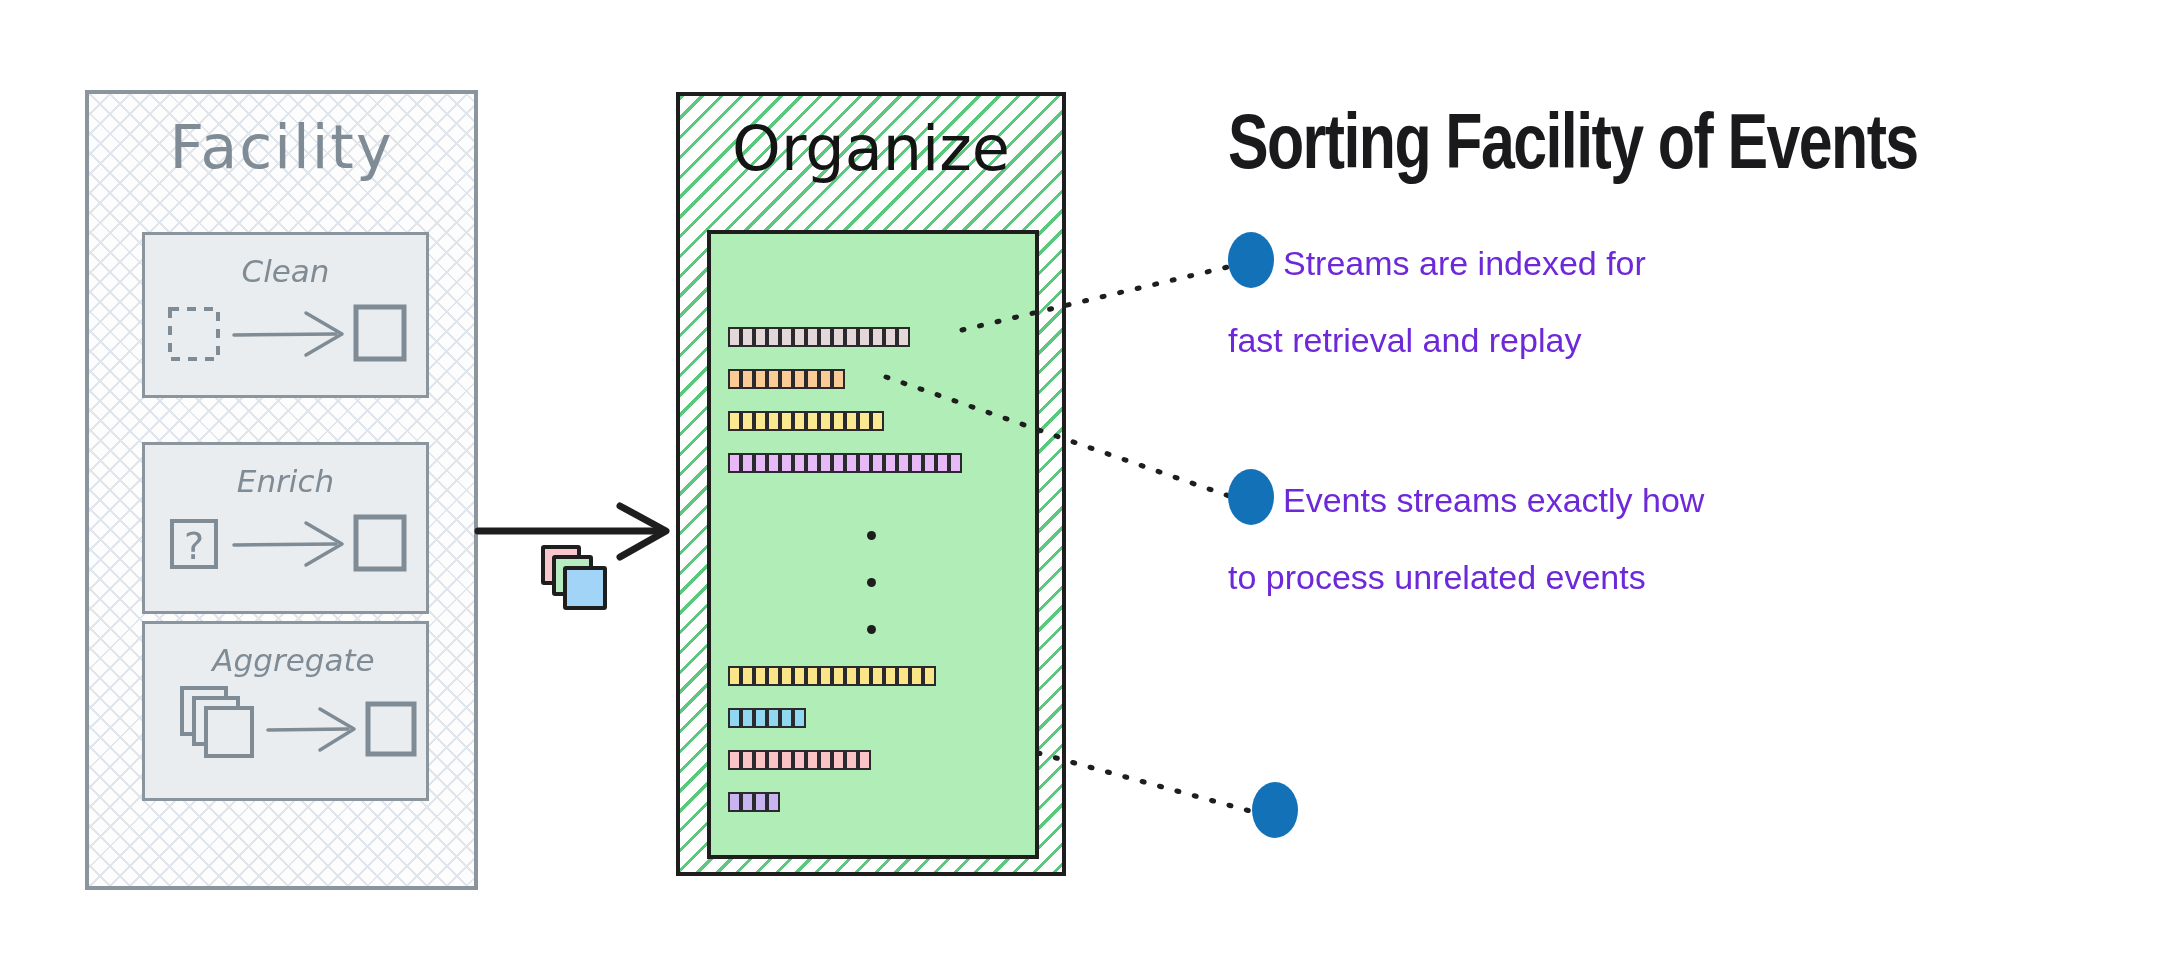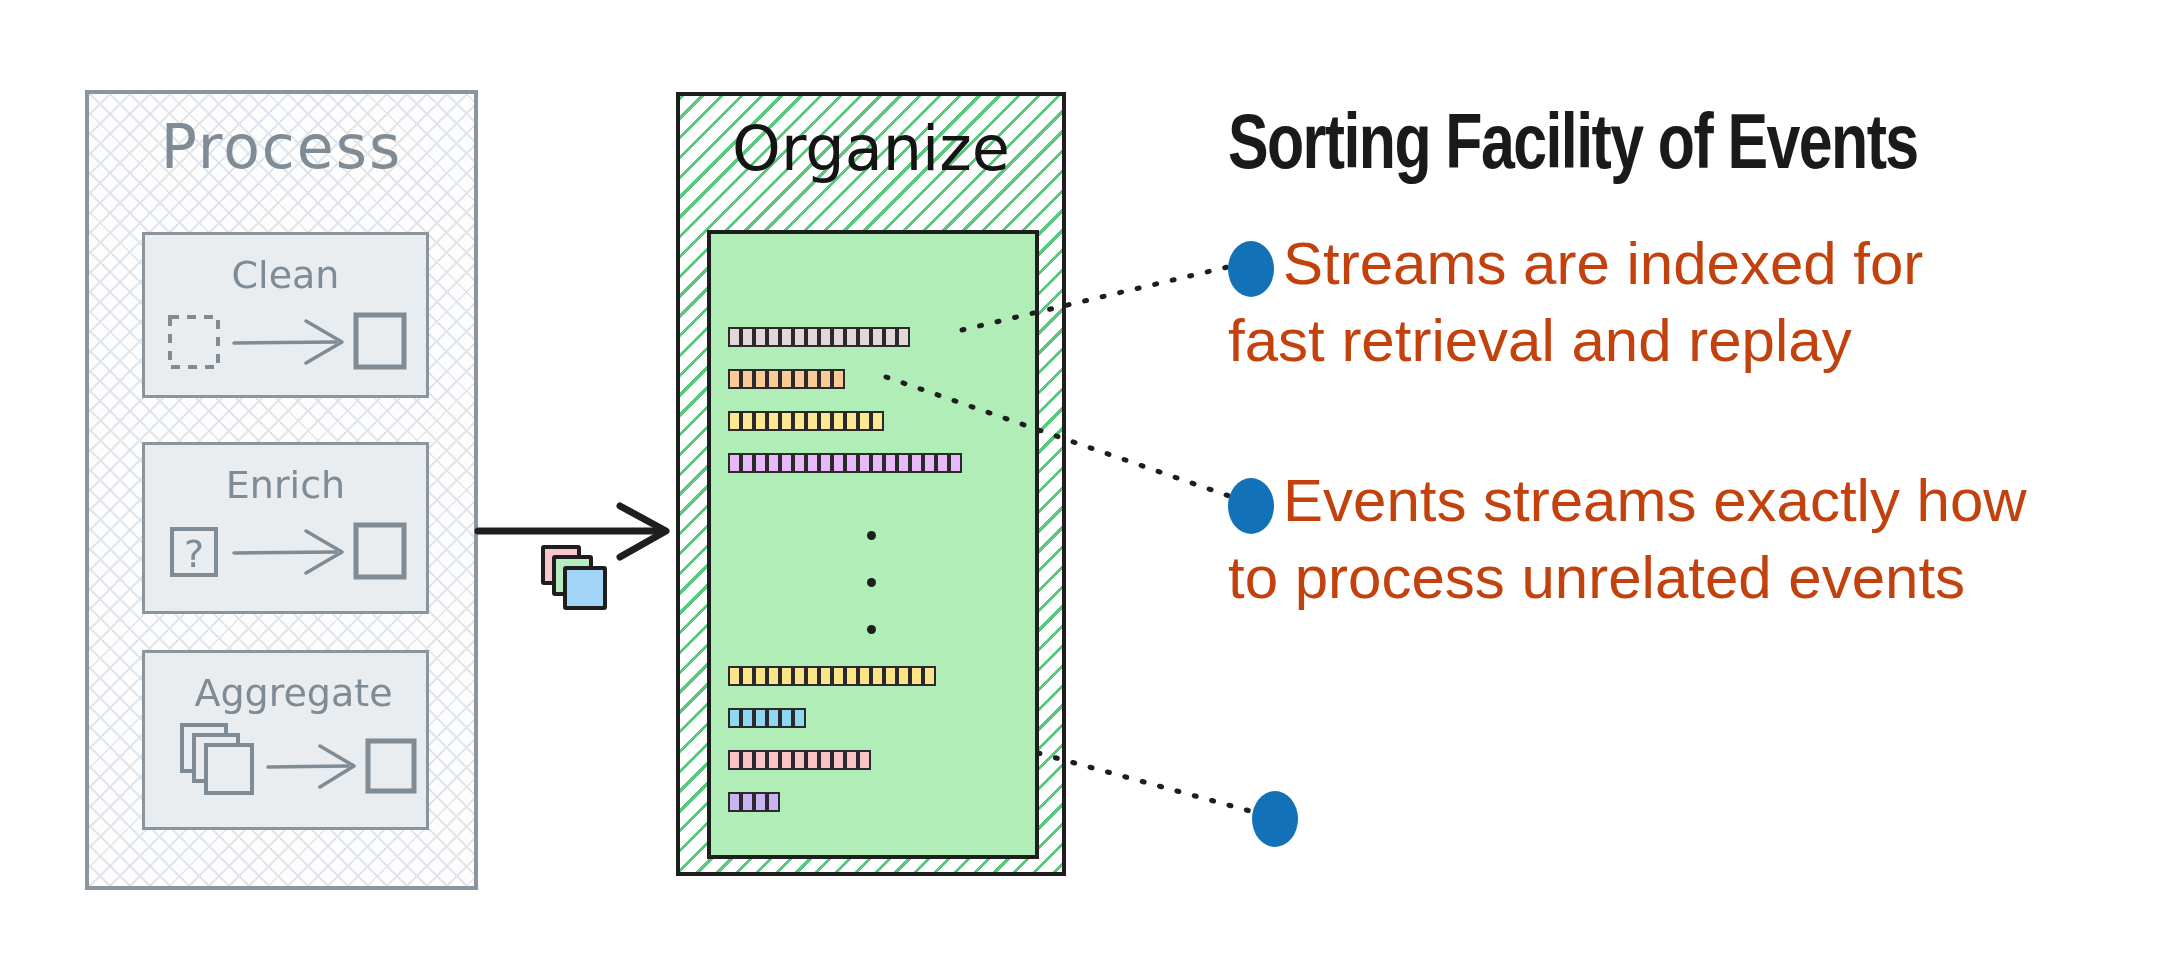--- a/index.html
+++ b/index.html
@@ -15,22 +15,22 @@
     position:absolute;left:85px;top:90px;width:393px;height:800px;
     border:4px solid #8a959e;background-color:#fdfdfe;
     background-image:
       repeating-linear-gradient(45deg,#e1e6ec 0 2px,transparent 2px 14px),
       repeating-linear-gradient(135deg,#e1e6ec 0 2px,transparent 2px 14px);
   }
   .process-title{margin:18px 0 0 0;text-align:center;font-size:60px;color:#7f8b95;font-weight:400;letter-spacing:2px;}
   .step{position:absolute;left:53px;width:287px;background:#e9edf0;border:3px solid #8a959e;}
   .step-clean{top:138px;height:166px;}
   .step-enrich{top:348px;height:172px;}
-  .step-agg{top:556px;height:180px;padding-left:16px;}
-  .step-label{text-align:center;font-size:38px;color:#7f8b95;margin-top:18px;}
+  .step-agg{top:527px;height:180px;padding-left:16px;}
+  .step-label{text-align:center;font-size:31px;color:#7f8b95;margin-top:18px;font-style:italic;}
   .step-icons{display:flex;justify-content:center;margin-top:4px;}
 
   
   .overlay{position:absolute;left:0;top:0;width:2180px;height:953px;pointer-events:none;}
 
   
   .card{position:absolute;border:4px solid #1e1e1e;border-radius:3px;}
   .card-0{left:541px;top:545px;width:40px;height:40px;}
   .card-1{left:552px;top:555px;width:41px;height:41px;}
   .card-2{left:563px;top:566px;width:44px;height:44px;}
@@ -49,33 +49,33 @@
   .bar-row{display:flex;margin-bottom:22px;height:20px;}
   .seg{width:13px;height:20px;border:2px solid #2a2a2e;flex:none;}
   .dots-col{position:absolute;left:156px;top:297px;}
   .dots-col .dot{width:9px;height:9px;border-radius:50%;background:#1e1e1e;margin-bottom:38px;}
 
   
   .anno-title{
     position:absolute;left:1228px;top:96px;font-size:78px;font-weight:800;color:#1a1a1c;
     letter-spacing:-2px;transform:scale(0.78,1);transform-origin:left top;white-space:nowrap;
   }
-  .anno-item{position:absolute;font-size:60px;color:#c2410c;line-height:77px;white-space:nowrap;}
+  .anno-item{position:absolute;font-size:34px;color:#6d28d9;line-height:77px;white-space:nowrap;}
   .item-0{left:1228px;top:225px;}
   .item-1{left:1228px;top:462px;}
   .item-2{left:1252px;top:775px;}
   .bullet-dot{display:inline-block;width:46px;height:56px;border-radius:50%;background:#1372b7;vertical-align:-13px;margin-right:9px;}
 </style>
 </head>
 <body>
 
 <div id="canvas">
 
   <div class="panel-process">
-    <div class="process-title hand">Process</div>
+    <div class="process-title hand">Facility</div>
 
     <div class="step step-clean">
       <div class="step-label hand">Clean</div>
       <div class="step-icons">
         <svg width="252" height="82" viewBox="0 0 252 82">
           <rect x="10" y="16" width="48" height="50" fill="none" stroke="#7f8b95" stroke-width="4" stroke-dasharray="9 8"></rect>
           <path d="M74 42 L176 41" fill="none" stroke="#7f8b95" stroke-width="3.5" stroke-linecap="round"></path>
           <path d="M146 20 L182 41 L146 62" fill="none" stroke="#7f8b95" stroke-width="3.5" stroke-linecap="round" stroke-linejoin="round"></path>
           <rect x="196" y="14" width="48" height="52" fill="#e9edf0" stroke="#7f8b95" stroke-width="5"></rect>
         </svg>

